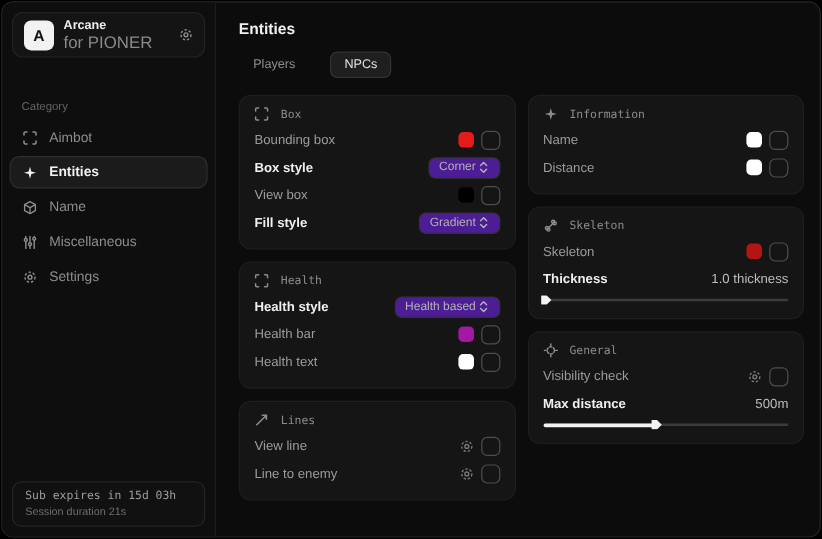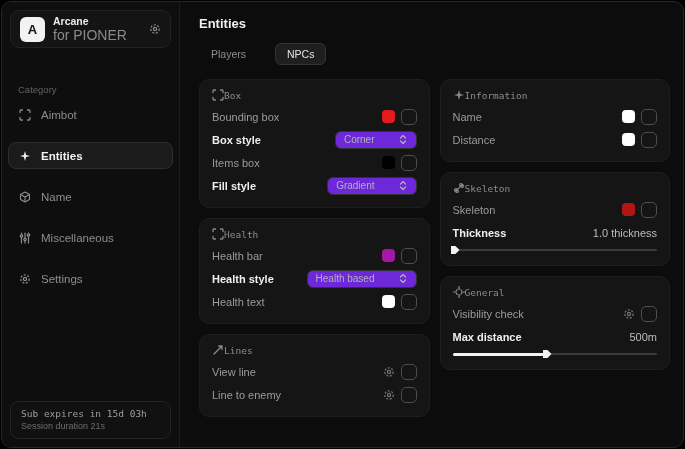--- a/index.html
+++ b/index.html
@@ -12,49 +12,49 @@
              background:#0e0e0e; border-right:1px solid #1d1d1d; }
   .side-head { position:absolute; left:8px; top:8px; right:8px; height:38px; background:#141414;
                border:1px solid #222; border-radius:9px; display:flex; align-items:center; padding:0 9px; gap:8px; }
   .logo { width:25px; height:25px; background:#f2f2f2; border-radius:6px; display:flex;
           align-items:center; justify-content:center; font-weight:bold; font-size:13px; color:#111; }
   .side-head .names { flex:1; line-height:1.15; }
   .app-name { font-size:10.5px; font-weight:bold; color:#ececec; }
   .app-sub  { font-size:14px; color:#8a8a8a; }
   .icon-btn { color:#8b8b8b; display:flex; align-items:center; }
   .category { margin:18px 0 6px 16px; font-size:9.5px; color:#636363; }
-  .nav { display:flex; flex-direction:column; gap:14px; padding:0 6px; }
+  .nav { display:flex; flex-direction:column; gap:2px; padding:0 6px; }
   .nav-item { display:flex; align-items:center; gap:10px; height:27px; padding:0 10px;
               color:#8d8d8d; font-size:11.5px; border:1px solid transparent; border-radius:8px; }
   .nav-item.active { background:#1b1b1b; border-color:#2e2e2e; color:#f2f2f2; font-weight:bold; }
   .nav-item .icn { display:flex; align-items:center; color:inherit; }
   .side-foot { position:absolute; left:8px; bottom:8px; right:8px; border:1px solid #242424;
                border-radius:8px; padding:6px 10px 7px; background:#111; }
   .foot1 { font-family:"DejaVu Sans Mono", monospace; font-size:9.5px; color:#9d9d9d; }
   .foot2 { font-size:9px; color:#6d6d6d; margin-top:2px; }
 
   
   .main { position:absolute; left:179px; top:0; right:0; bottom:0; padding:14px 13px 0 18px; }
   .page-title { font-size:13px; font-weight:bold; color:#f0f0f0; }
   .tabs { display:flex; gap:17px; margin-top:12px; }
   .tab { font-size:10.5px; color:#8e8e8e; padding:4px 11px; border-radius:6px; border:1px solid transparent; }
   .tab.active { background:#1f1f1f; border-color:#333; color:#e3e3e3; }
 
   .cols { display:flex; gap:10px; margin-top:14px; }
   .col { display:flex; flex-direction:column; gap:10px; width:239px; }
   .card { background:#151515; border:1px solid #1e1e1e; border-radius:10px; padding:9px 12px 10px; }
-  .card-head { display:flex; align-items:center; gap:0; color:#8c8c8c;
+  .card-head { display:flex; align-items:center; gap:10px; color:#8c8c8c;
                font-family:"DejaVu Sans Mono", monospace; font-size:9.5px; margin-bottom:4px; }
   .row { display:flex; align-items:center; justify-content:space-between; height:23px; }
   .row .lbl { font-size:11px; color:#9b9b9b; }
   .row .lbl.strong { color:#efefef; font-weight:bold; }
   .ctrl { display:flex; align-items:center; gap:6px; }
   .swatch { width:13px; height:13px; border-radius:4px; }
   .checkbox { width:16px; height:16px; border:1.5px solid #4e4e4e; border-radius:5px; background:transparent; }
-  .select { display:flex; align-items:center; gap:23px; background:#6d28d9; border:1px solid #323232;
+  .select { display:flex; align-items:center; gap:1px; background:#4c1d95; border:1px solid #323232;
             border-radius:6px; padding:2.5px 8px; color:#b3b3b3; font-size:10px; }
   .mini-gear { color:#777; display:flex; align-items:center; }
   .val { font-size:11px; color:#bdbdbd; }
   .slider { position:relative; height:10px; margin-top:1px; }
   .slider .track { position:absolute; left:0; right:0; top:4px; height:2px; background:#3c3c3c; border-radius:2px; }
   .slider .fill { position:absolute; left:0; top:3.5px; height:3px; background:#f2f2f2; border-radius:2px; }
   .slider .thumb { position:absolute; top:1px; width:9px; height:8px; background:#f2f2f2;
                    clip-path:polygon(0 0, 55% 0, 100% 50%, 55% 100%, 0 100%); }
   svg { display:block; }
 </style>
@@ -166,21 +166,21 @@
             <span class="select">
                 <span>Corner</span>
                 <span>
                   <svg width="10" height="11" viewBox="0 0 10 11" fill="none" stroke="currentColor" stroke-width="1.2" stroke-linecap="round" stroke-linejoin="round">
                     <path d="M2.5 4 5 1.5 7.5 4M2.5 7 5 9.5 7.5 7"></path>
                   </svg>
                 </span>
               </span>
           </div>
           <div class="row">
-            <span class="lbl">Items box</span>
+            <span class="lbl">View box</span>
             <span class="ctrl">
                 <span class="swatch" style="background: rgb(0, 0, 0);"></span>
                 <span class="checkbox"></span>
               </span>
           </div>
           <div class="row">
             <span class="lbl strong">Fill style</span>
             <span class="select">
                 <span>Gradient</span>
                 <span>
@@ -195,38 +195,38 @@
         <div class="card">
           <div class="card-head">
               <span>
                 <svg width="12" height="12" viewBox="0 0 12 12" fill="none" stroke="currentColor" stroke-width="1.3" stroke-linecap="round">
                   <path d="M1 3.5V2a1 1 0 0 1 1-1h1.5M8.5 1H10a1 1 0 0 1 1 1v1.5M11 8.5V10a1 1 0 0 1-1 1H8.5M3.5 11H2a1 1 0 0 1-1-1V8.5"></path>
                 </svg>
               </span>
               <span>Health</span>
             </div>
           <div class="row">
-            <span class="lbl">Health bar</span>
-            <span class="ctrl">
-                <span class="swatch" style="background: rgb(163, 25, 163);"></span>
-                <span class="checkbox"></span>
-              </span>
-          </div>
-          <div class="row">
             <span class="lbl strong">Health style</span>
             <span class="select">
                 <span>Health based</span>
                 <span>
                   <svg width="10" height="11" viewBox="0 0 10 11" fill="none" stroke="currentColor" stroke-width="1.2" stroke-linecap="round" stroke-linejoin="round">
                     <path d="M2.5 4 5 1.5 7.5 4M2.5 7 5 9.5 7.5 7"></path>
                   </svg>
                 </span>
               </span>
           </div>
           <div class="row">
+            <span class="lbl">Health bar</span>
+            <span class="ctrl">
+                <span class="swatch" style="background: rgb(163, 25, 163);"></span>
+                <span class="checkbox"></span>
+              </span>
+          </div>
+          <div class="row">
             <span class="lbl">Health text</span>
             <span class="ctrl">
                 <span class="swatch" style="background: rgb(255, 255, 255);"></span>
                 <span class="checkbox"></span>
               </span>
           </div>
         </div>
 
         <div class="card">
           <div class="card-head">

